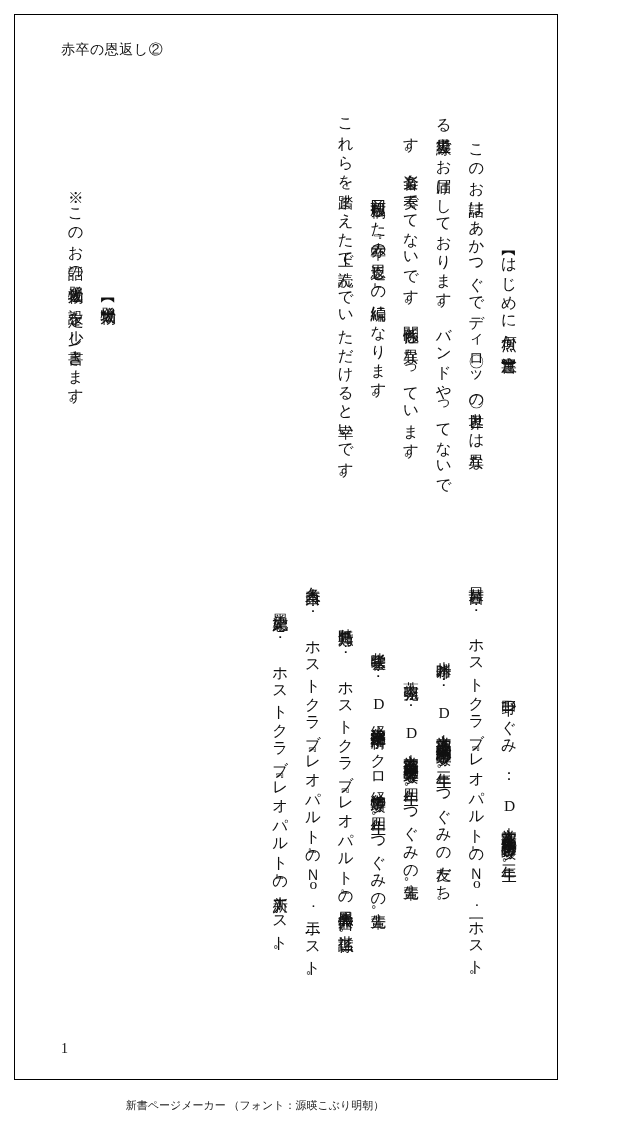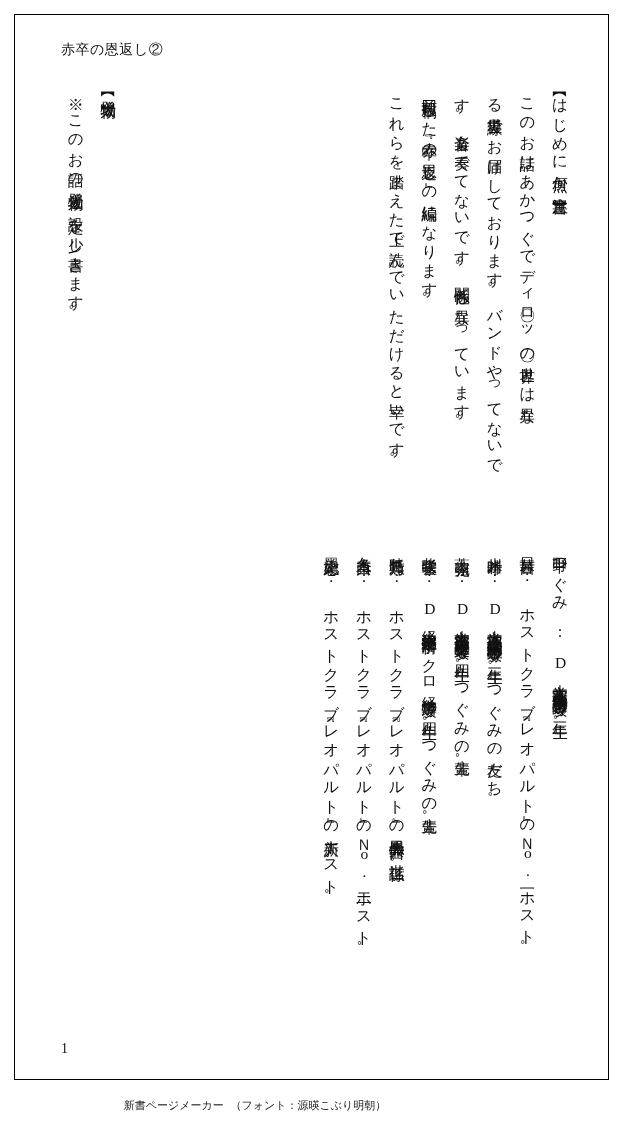--- a/index.html
+++ b/index.html
@@ -12,25 +12,26 @@
     height: 1132px;
     font-family: "Liberation Serif", "DejaVu Serif", serif;
     color: #1a1a1a;
     position: relative;
     overflow: hidden;
   }
   .page {
     position: absolute;
     left: 14px;
     top: 14px;
-    width: 595px;
+    width: 544px;
     height: 1066px;
     border: 1px solid #000000;
     box-sizing: border-box;
     background: #ffffff;
+    text-align: center;
   }
   .header-title {
     position: absolute;
     left: 46px;
     top: 26px;
     font-size: 14px;
     letter-spacing: 0.5px;
     color: #111111;
   }
   .page-number {
@@ -41,21 +42,20 @@
     color: #111111;
   }
   .footer {
     position: absolute;
     left: 0;
     top: 1098px;
     width: 510px;
     text-align: center;
     font-size: 11px;
     color: #222222;
-    font-family: Liberation Mono, monospace;
   }
   
   .vtext {
     writing-mode: vertical-rl;
     text-orientation: upright;
     font-size: 15.5px;
     line-height: 1.85;
     letter-spacing: 1.2px;
     color: #111111;
     white-space: pre-wrap;

